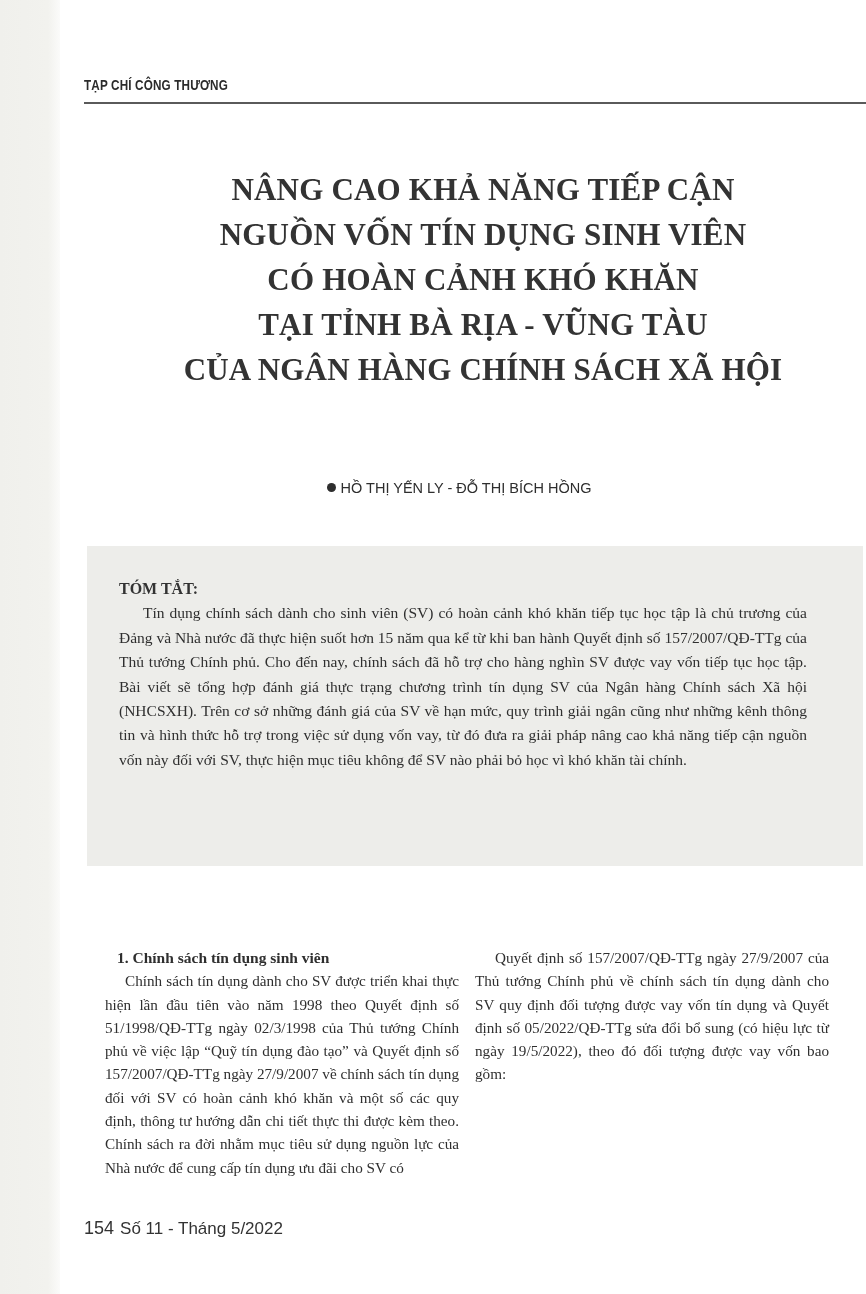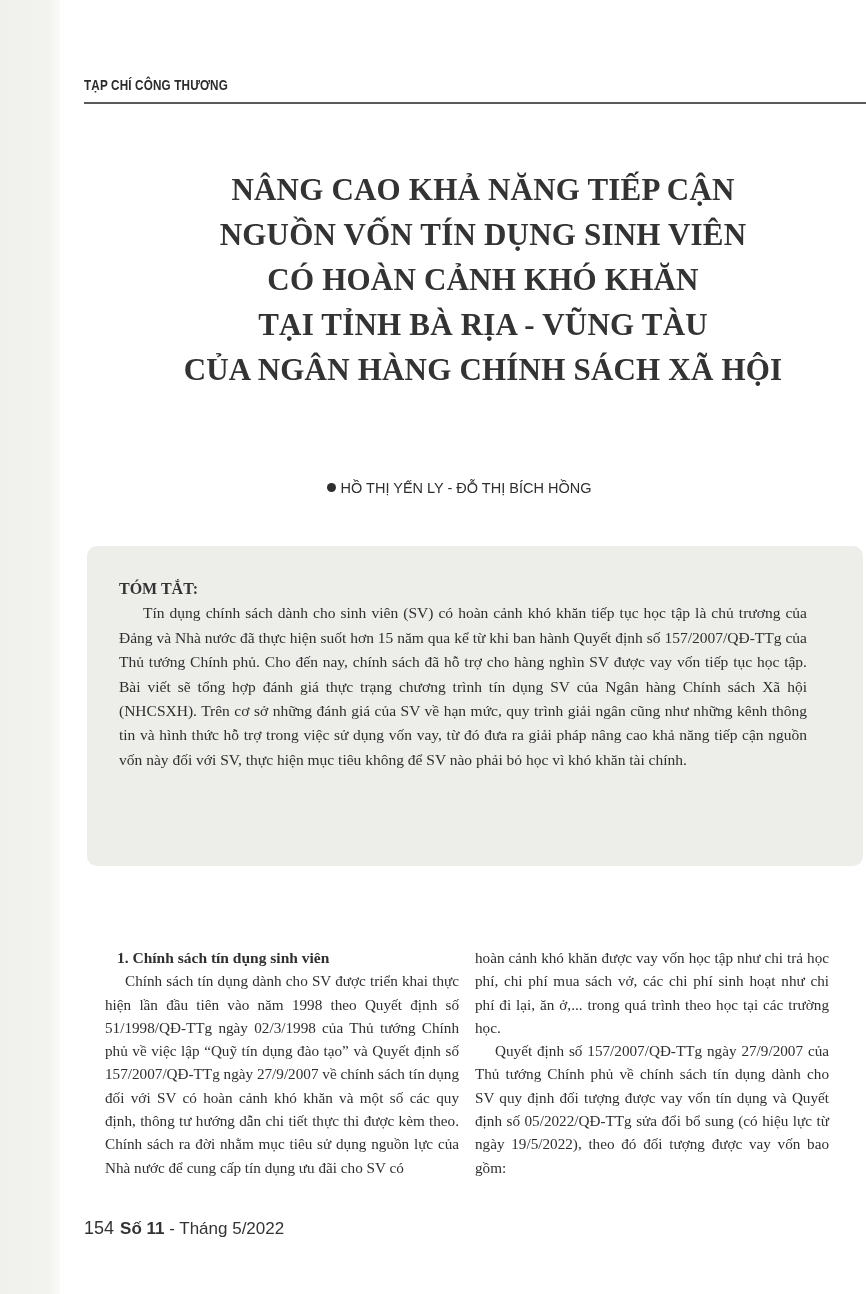--- a/index.html
+++ b/index.html
@@ -82,21 +82,20 @@
       margin-right: 5px;
       vertical-align: 1px;
     }
     .abstract-box {
       position: absolute;
       left: 87px;
       top: 546px;
       width: 776px;
       height: 320px;
       background: #ededea;
-      border-radius: 10px;
     }
     .abstract-inner {
       position: absolute;
       left: 32px;
       top: 31px;
       width: 688px;
       font-size: 15.5px;
       line-height: 24.4px;
       color: #2f2f2f;
     }
@@ -145,21 +144,21 @@
       font-family: "Liberation Sans", sans-serif;
       font-size: 17px;
       color: #333;
       white-space: nowrap;
     }
     .footer .page-num {
       font-size: 18px;
       margin-right: 6px;
     }
     .footer .issue {
-      font-weight: bold;
+      font-weight: normal;
     }
     .footer .month {
       font-weight: normal;
     }
   </style>
 </head>
 <body>
 
 <div class="left-strip"></div>
 
@@ -184,19 +183,18 @@
     <p>Tín dụng chính sách dành cho sinh viên (SV) có hoàn cảnh khó khăn tiếp tục học tập là chủ trương của Đảng và Nhà nước đã thực hiện suốt hơn 15 năm qua kể từ khi ban hành Quyết định số 157/2007/QĐ-TTg của Thủ tướng Chính phủ. Cho đến nay, chính sách đã hỗ trợ cho hàng nghìn SV được vay vốn tiếp tục học tập. Bài viết sẽ tổng hợp đánh giá thực trạng chương trình tín dụng SV của Ngân hàng Chính sách Xã hội (NHCSXH). Trên cơ sở những đánh giá của SV về hạn mức, quy trình giải ngân cũng như những kênh thông tin và hình thức hỗ trợ trong việc sử dụng vốn vay, từ đó đưa ra giải pháp nâng cao khả năng tiếp cận nguồn vốn này đối với SV, thực hiện mục tiêu không để SV nào phải bỏ học vì khó khăn tài chính.</p>
   </div>
 </div>
 
 <div class="col col-left">
   <h3>1. Chính sách tín dụng sinh viên</h3>
   <p>Chính sách tín dụng dành cho SV được triển khai thực hiện lần đầu tiên vào năm 1998 theo Quyết định số 51/1998/QĐ-TTg ngày 02/3/1998 của Thủ tướng Chính phủ về việc lập “Quỹ tín dụng đào tạo” và Quyết định số 157/2007/QĐ-TTg ngày 27/9/2007 về chính sách tín dụng đối với SV có hoàn cảnh khó khăn và một số các quy định, thông tư hướng dẫn chi tiết thực thi được kèm theo. Chính sách ra đời nhằm mục tiêu sử dụng nguồn lực của Nhà nước để cung cấp tín dụng ưu đãi cho SV có</p>
 </div>
 
 <div class="col col-right">
-  <p class="no-indent">hoàn cảnh khó khăn được vay vốn học tập như chi trả học phí, chi phí mua sách vở, các chi phí sinh hoạt như chi phí đi lại, ăn ở,... trong quá trình theo học tại các trường học.</p>
   <p>Quyết định số 157/2007/QĐ-TTg ngày 27/9/2007 của Thủ tướng Chính phủ về chính sách tín dụng dành cho SV quy định đối tượng được vay vốn tín dụng và Quyết định số 05/2022/QĐ-TTg sửa đổi bổ sung (có hiệu lực từ ngày 19/5/2022), theo đó đối tượng được vay vốn bao gồm:</p>
 </div>
 
 <div class="footer">
   <span class="page-num">154</span><span class="issue">Số 11</span><span class="month"> - Tháng 5/2022</span>
 </div>
 
 </body></html>

